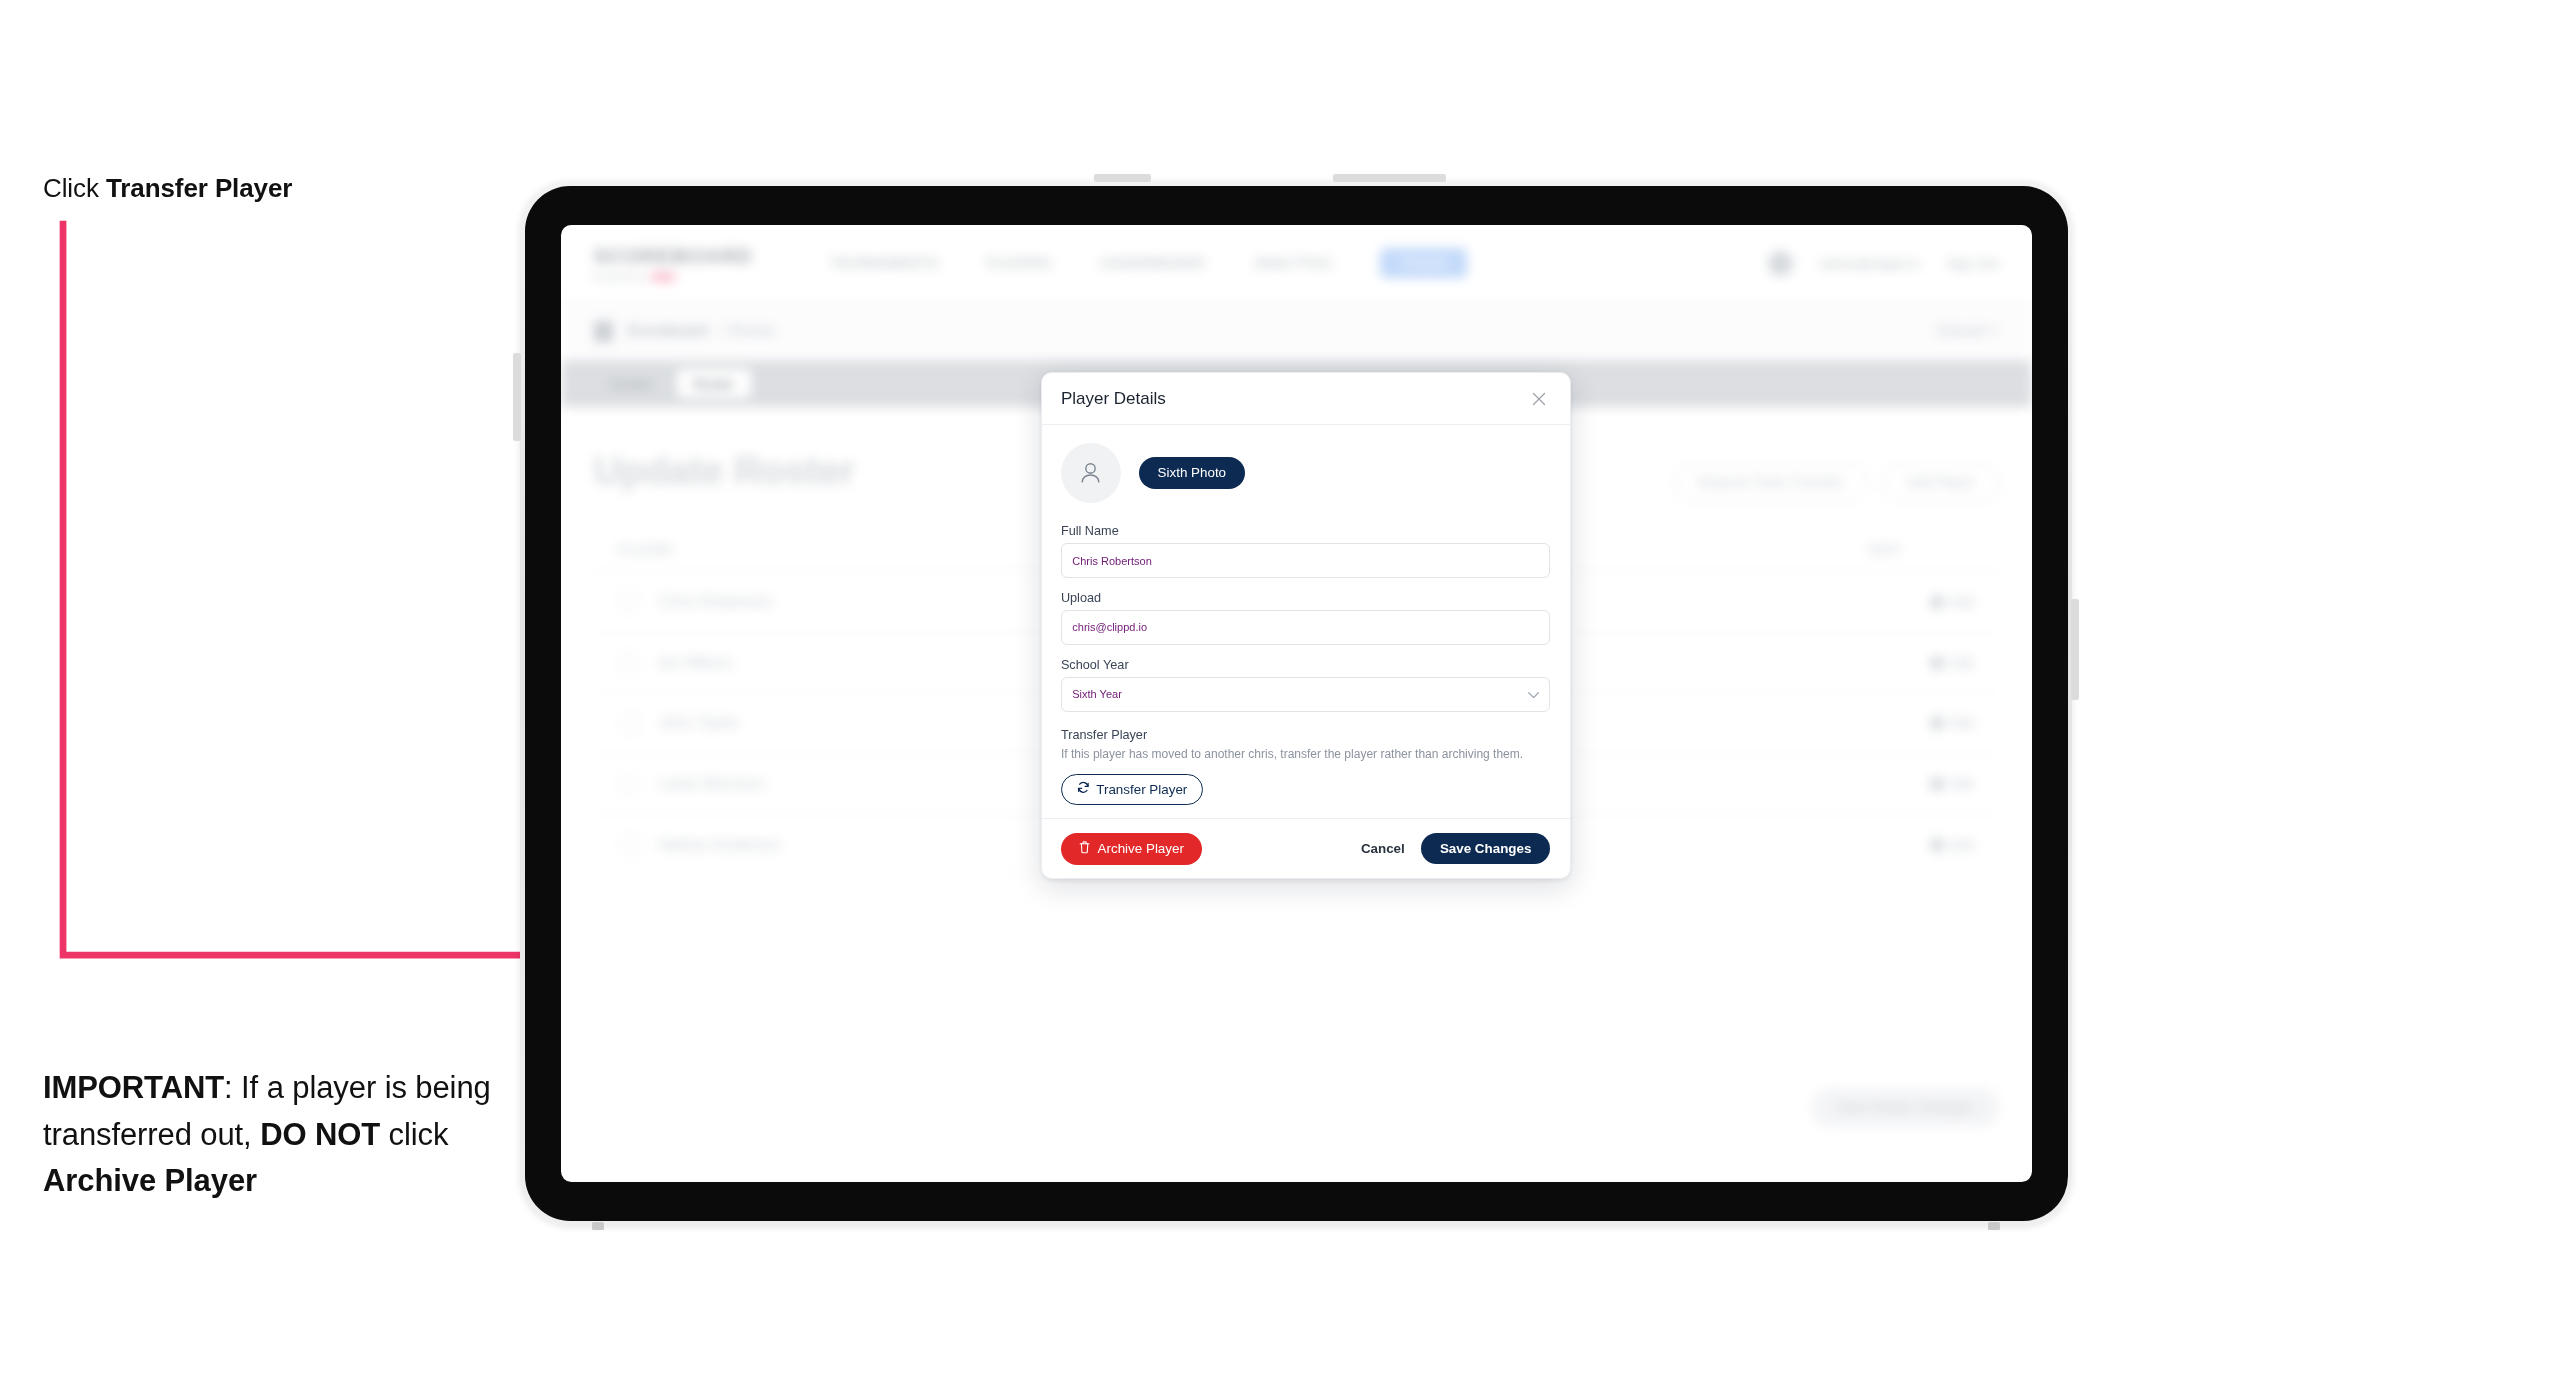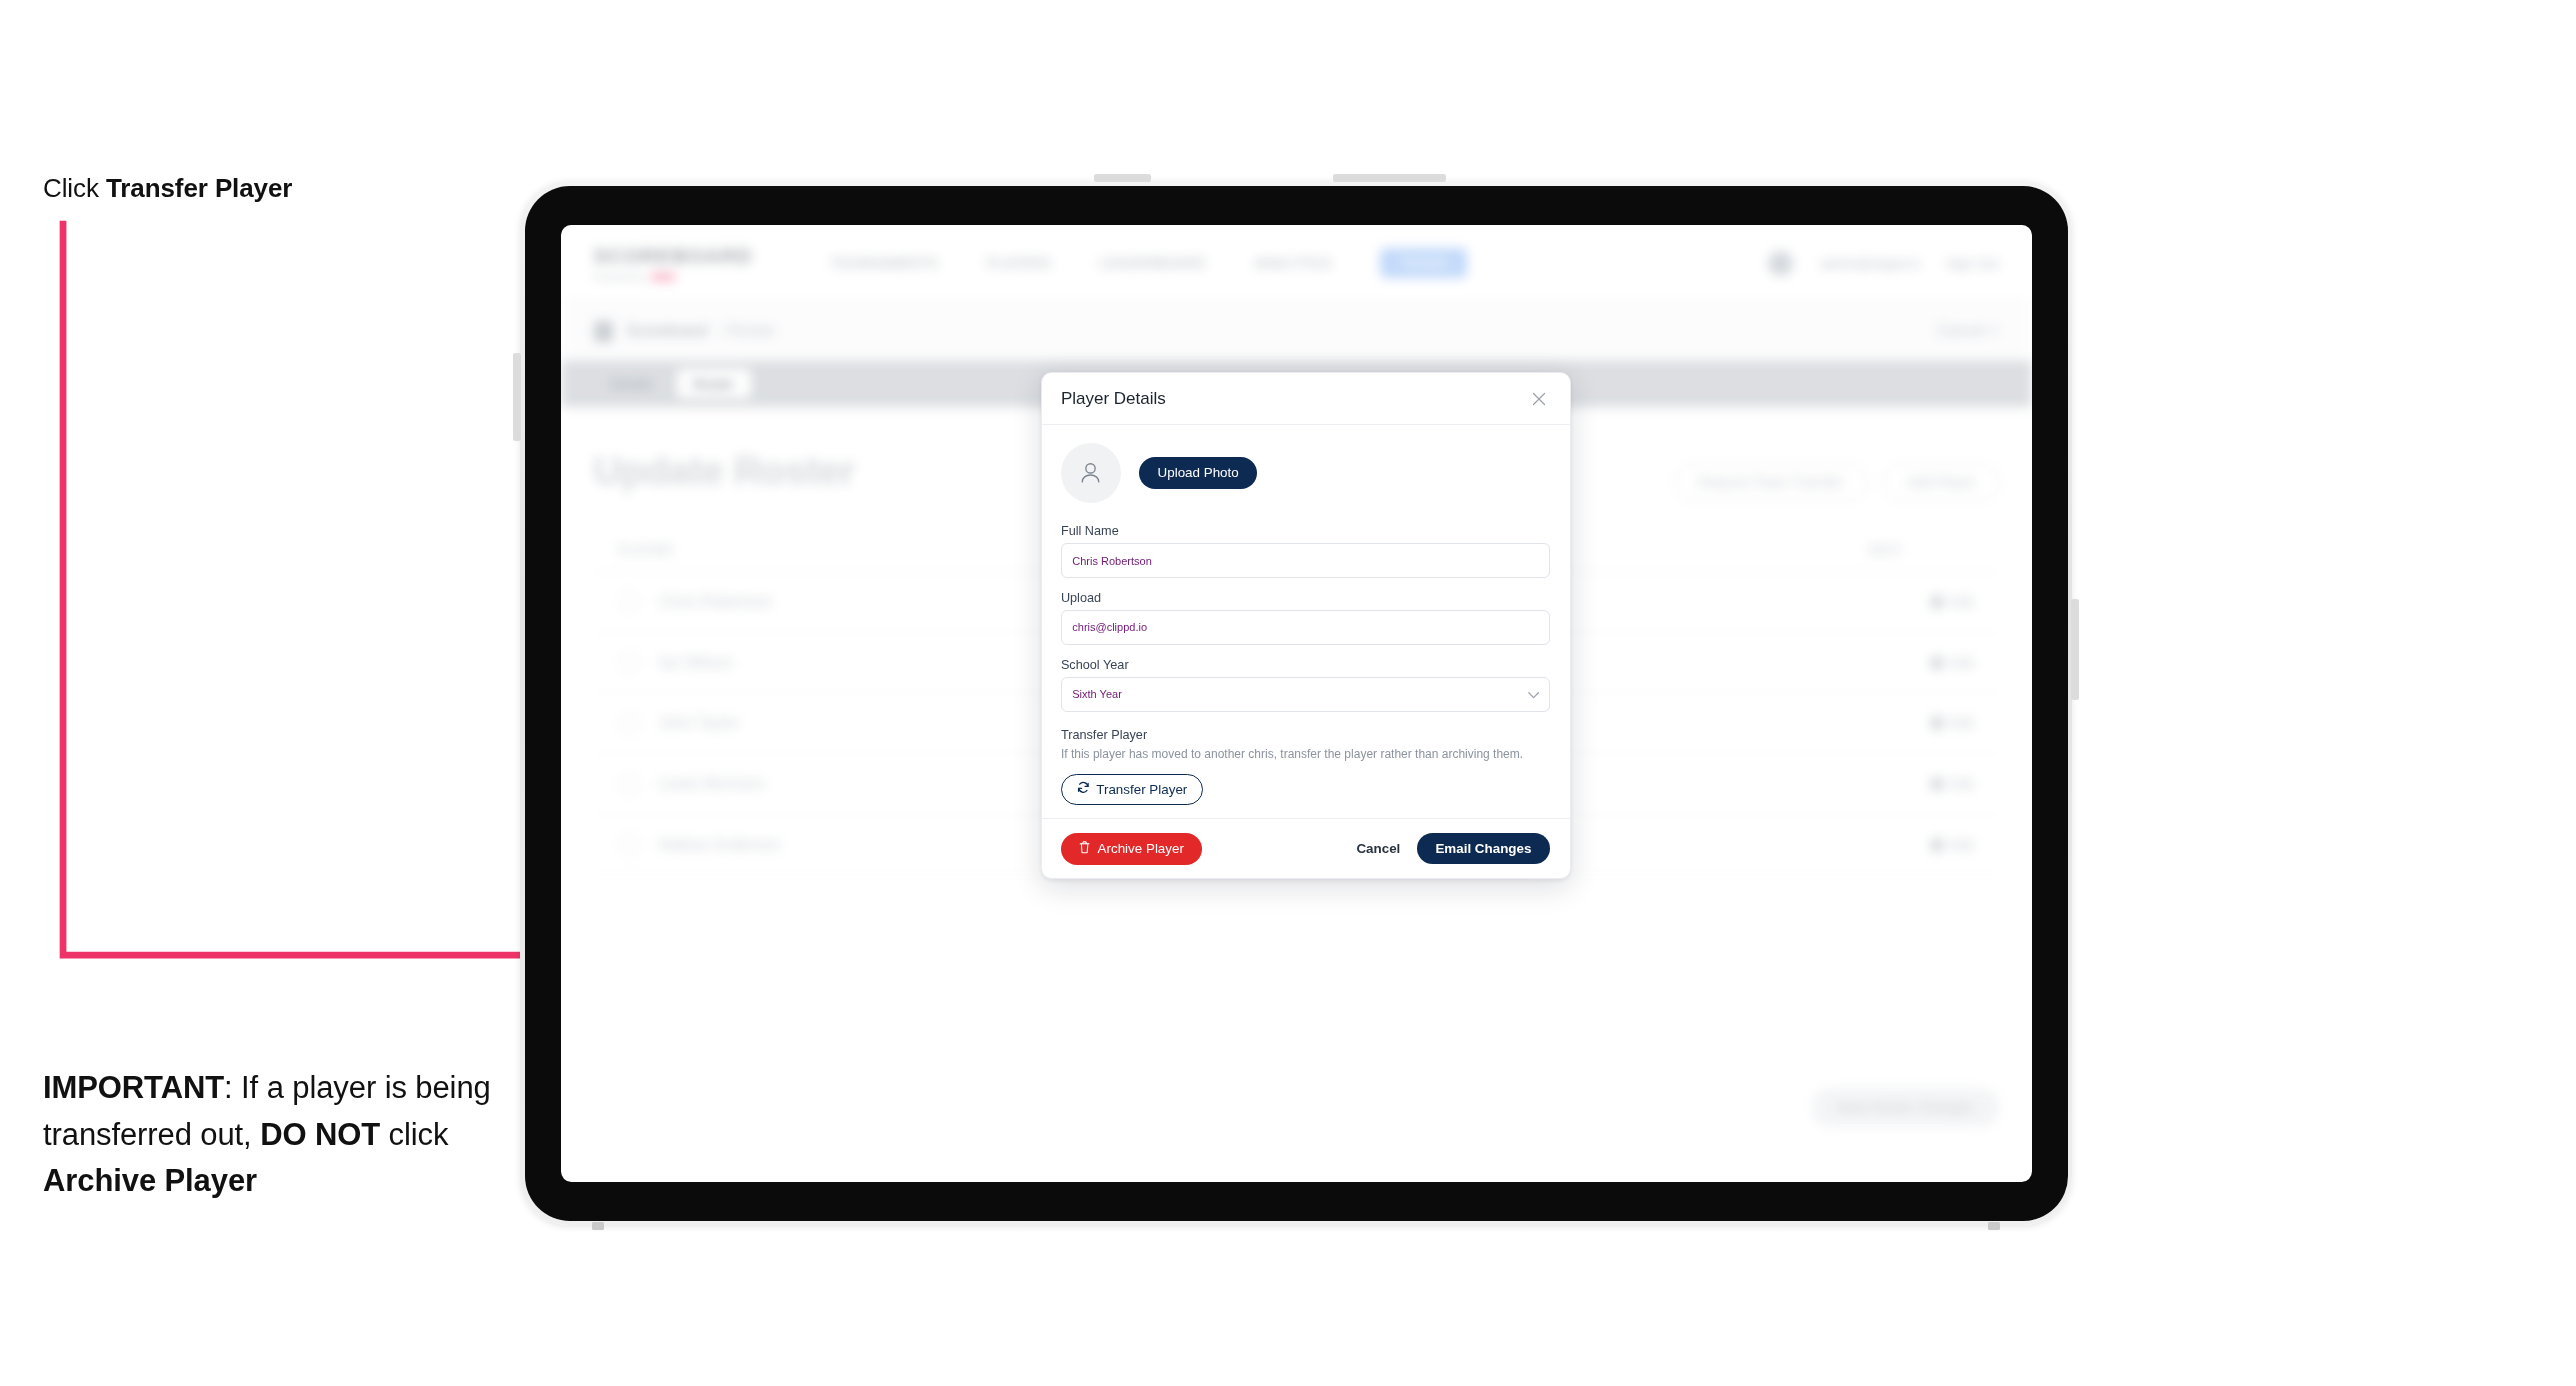--- a/index.html
+++ b/index.html
@@ -385,21 +385,21 @@
 
             <div class="modal-body">
 
               <div class="photo-row">
                 <span class="avatar-circle">
                   <svg width="27" height="27" viewBox="0 0 36 36" fill="none">
                     <circle cx="18" cy="12.5" r="6.2" stroke="#7b8490" stroke-width="1.8"></circle>
                     <path d="M7 30.5c0-5.6 4.9-9.2 11-9.2s11 3.6 11 9.2" stroke="#7b8490" stroke-width="1.8" stroke-linecap="round"></path>
                   </svg>
                 </span>
-                <button class="upload-btn">Upload Photo</button>
+                <button class="upload-btn">Sixth Photo</button>
               </div>
 
               <div class="field">
                 <label class="field-label">Full Name</label>
                 <input class="field-input" value="Chris Robertson" style="">
               </div>
 
 
               <div class="field">
                 <label class="field-label">Upload</label>
@@ -441,21 +441,21 @@
                   <svg width="11.2" height="12.7" viewBox="0 0 15 17" fill="none">
                     <path d="M1.6 3.7h11.8" stroke="#fff" stroke-width="1.5" stroke-linecap="round"></path>
                     <path d="M5.4 3.7V2.1c0-.5.4-.9.9-.9h2.4c.5 0 .9.4.9.9v1.6" stroke="#fff" stroke-width="1.5" stroke-linecap="round" stroke-linejoin="round"></path>
                     <path d="M3.2 3.7l.7 11c0 .6.5 1.1 1.1 1.1h5c.6 0 1.1-.5 1.1-1.1l.7-11" stroke="#fff" stroke-width="1.5" stroke-linecap="round" stroke-linejoin="round"></path>
                   </svg>
                 </span>
                 <span>Archive Player</span>
               </button>
               <div class="foot-right">
                 <button class="cancel-btn">Cancel</button>
-                <button class="save-btn">Email Changes</button>
+                <button class="save-btn">Save Changes</button>
               </div>
             </div>
 
           </div>
         </div>
 
       </div>
     </div>
   </div>
 

